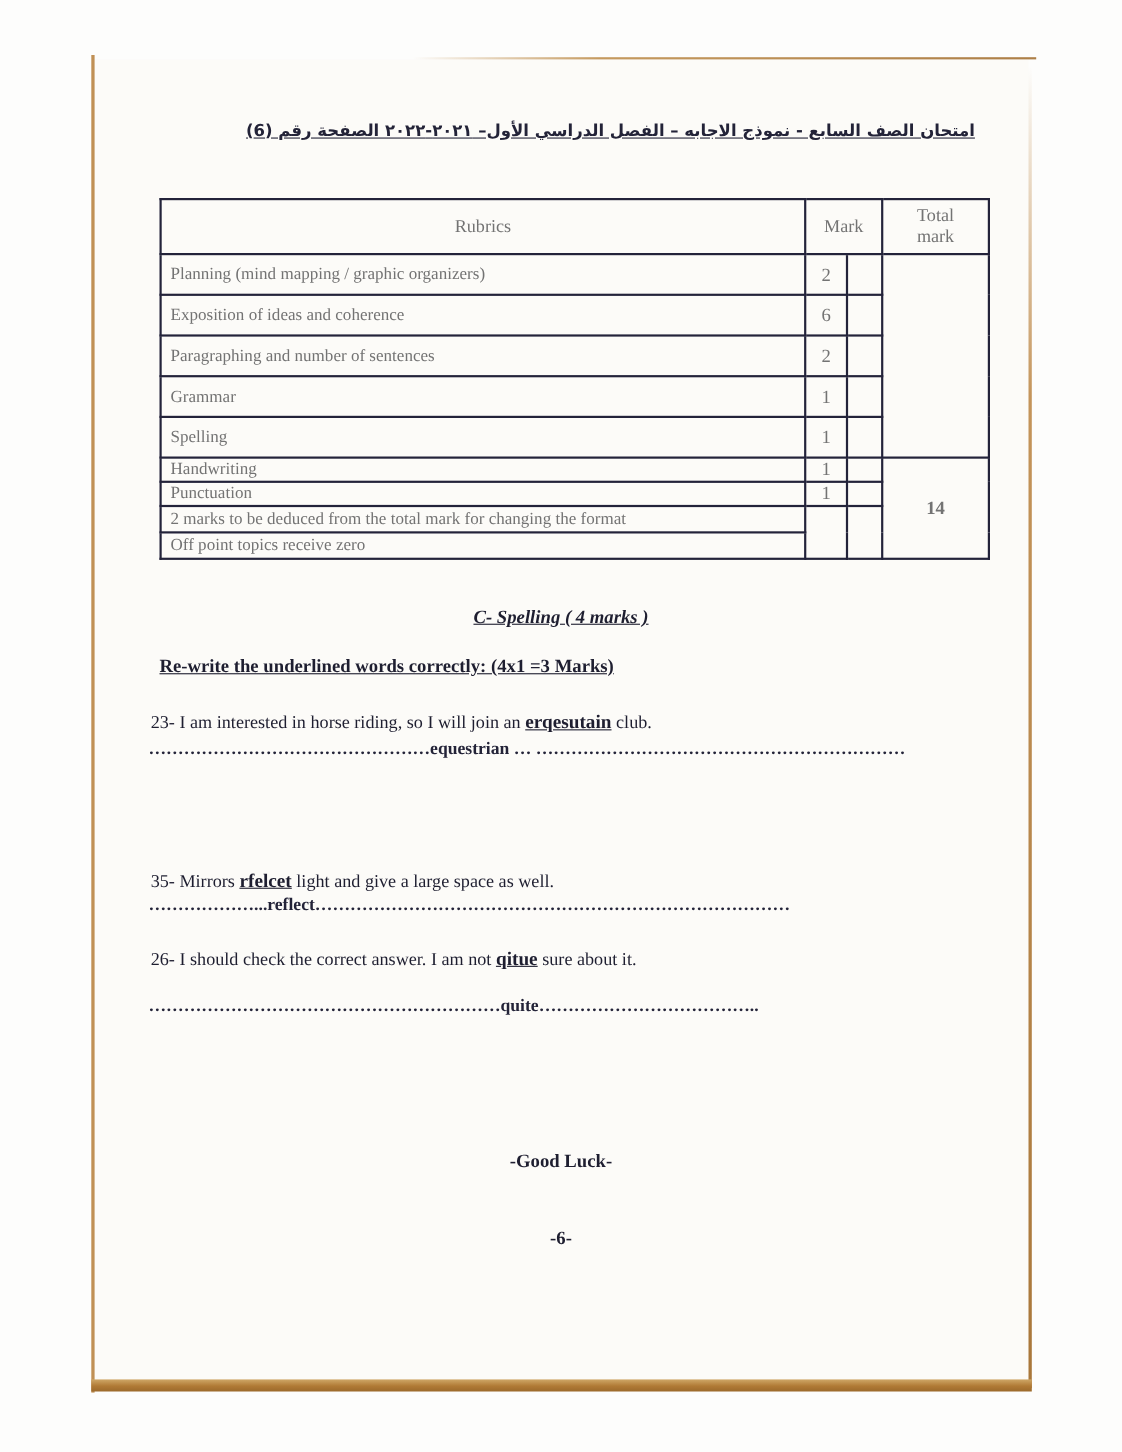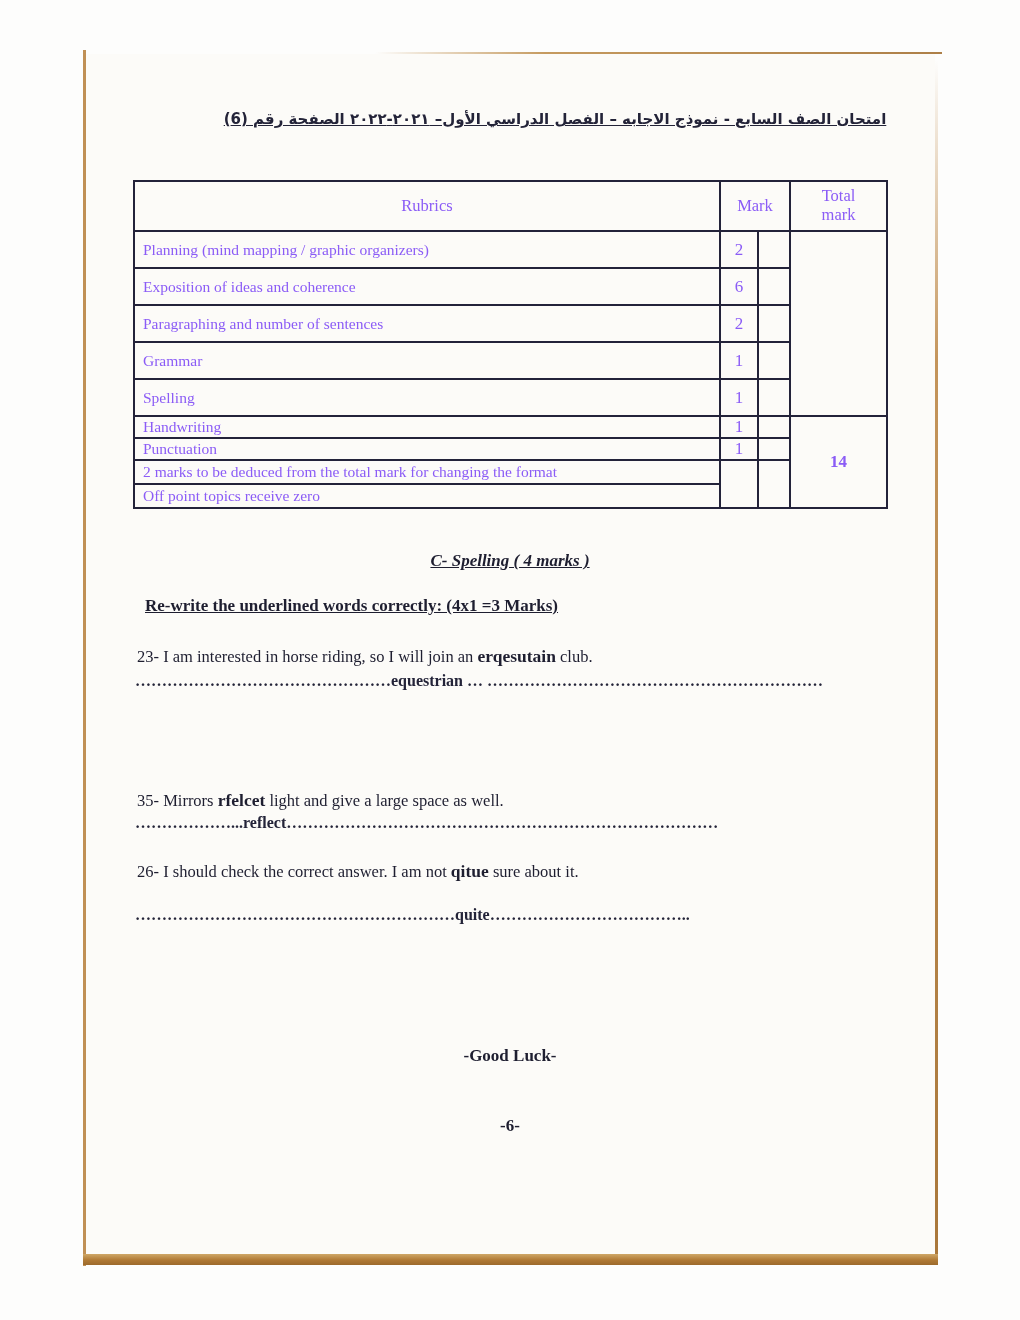--- a/index.html
+++ b/index.html
@@ -22,38 +22,38 @@
     background:linear-gradient(#cfa767, #b07a35 55%, #9c6a2c);}
   .paper{position:absolute;left:86px;top:54px;width:849px;height:1200px;background:#fcfbf8;}
 
   .abs{position:absolute;}
   .arabic-header{
     left:190px;top:110px;width:730px;text-align:center;direction:rtl;
     font-family:"DejaVu Sans", sans-serif;font-size:15px;font-weight:bold;
     text-decoration:underline;color:#232338;
   }
   table.rubrics{
-    position:absolute;left:133px;top:180px;width:753px;
+    position:absolute;left:145px;top:180px;width:753px;
     border-collapse:collapse;table-layout:fixed;
-    font-size:16px;color:#8b5cf6;
+    font-size:16px;color:#737373;
   }
   table.rubrics td{border:2px solid #23233a;vertical-align:middle;padding:0 8px;overflow:hidden;}
   td.c{text-align:center;padding:0 2px;}
   td.hdr{font-size:16.5px;}
   td.hdr2{font-size:16.5px;line-height:1.15;}
   td.lbl{font-size:15.5px;}
   td.note{font-size:15.5px;padding:0 6px;line-height:1.1;}
   td.markv{font-size:17px;text-align:center;}
   td.totalv{font-size:17px;font-weight:bold;text-align:center;}
 
   .sec-title{left:130px;top:551px;width:760px;text-align:center;
     font-size:17px;font-weight:bold;text-decoration:underline;font-style:italic;}
   .instruction{left:145px;top:596px;font-size:17px;font-weight:bold;text-decoration:underline;}
   .q{font-size:16.5px;white-space:nowrap;}
-  .q .miss{font-size:17.5px;font-weight:bold;}
+  .q .miss{font-size:17.5px;font-weight:bold;text-decoration:underline;}
   .ans{font-size:16px;font-weight:bold;white-space:nowrap;color:#232338;}
   .footer-line{left:130px;width:760px;text-align:center;font-size:17px;font-weight:bold;}
 </style>
 </head>
 <body>
 
 <div class="scan">
   <div class="paper"></div>
   <div class="edge edge-left"></div>
   <div class="edge edge-top"></div>

